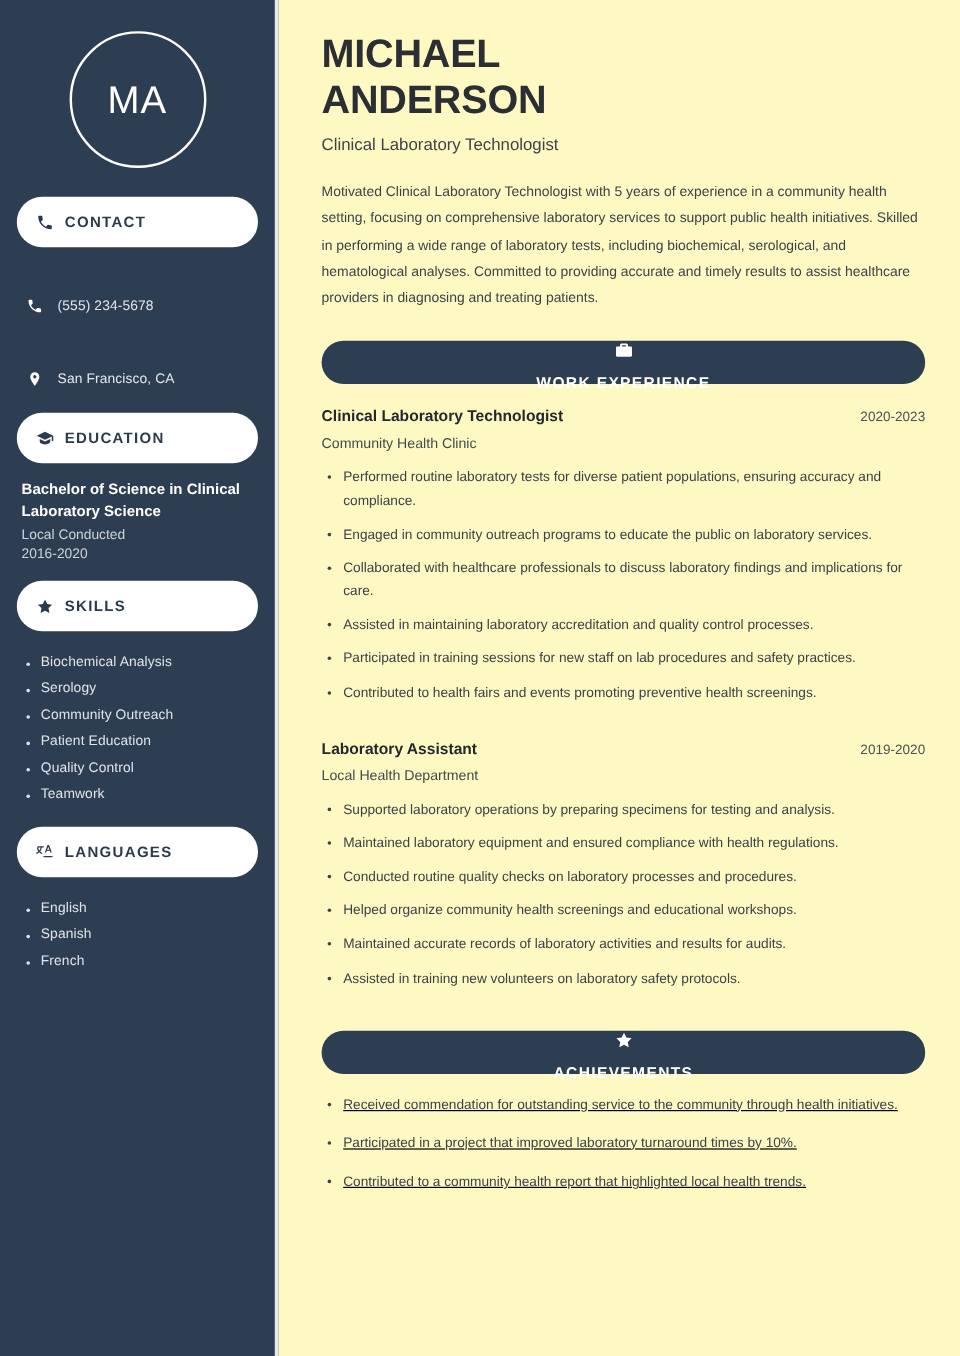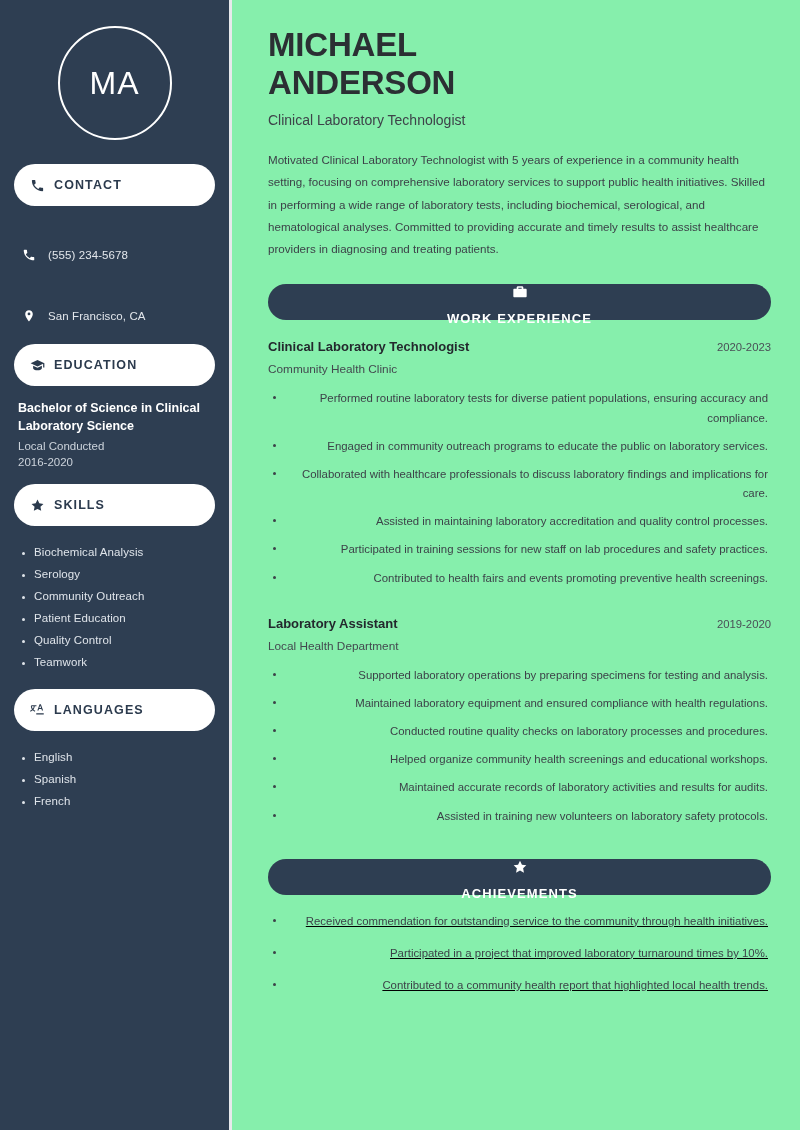--- a/index.html
+++ b/index.html
@@ -130,21 +130,21 @@
     width: 3px;
     height: 3px;
     background: #dfe4ea;
     border-radius: 50%;
   }
 
   
   .main {
     flex: 1;
     padding: 26px 29px 0 36px;
-    background: #86efac;
+    background: #fef9c3;
   }
 
   .name {
     font-size: 33px;
     line-height: 1.14;
     font-weight: bold;
     color: #2b2f33;
     letter-spacing: -0.2px;
     text-transform: uppercase;
   }
@@ -212,21 +212,20 @@
     margin-top: 13px;
     padding: 0;
   }
   .bullets li {
     position: relative;
     font-size: 11.4px;
     line-height: 1.68;
     color: #3c4248;
     padding: 0 0 9px 18px;
     max-width: 500px;
-    text-align: right;
   }
   .bullets li::before {
     content: "";
     position: absolute;
     left: 5px;
     top: 7px;
     width: 3px;
     height: 3px;
     background: #3c4248;
     border-radius: 50%;

